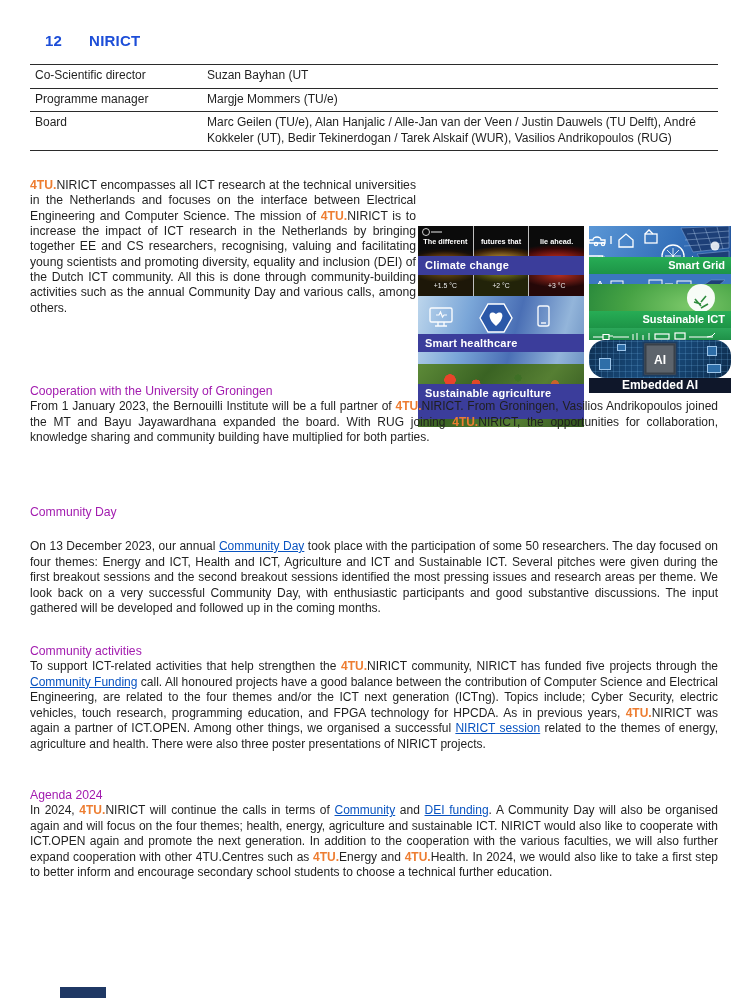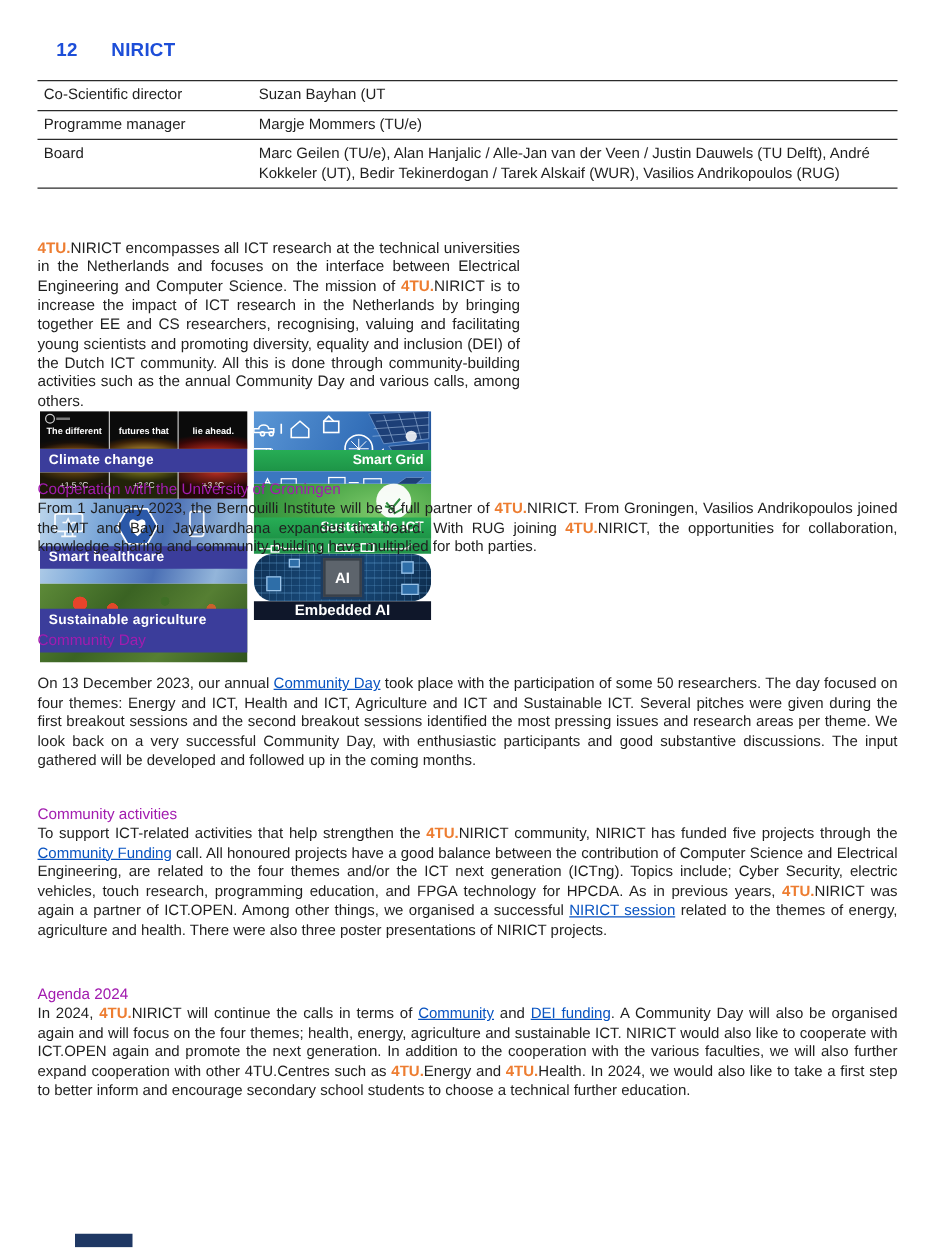--- a/index.html
+++ b/index.html
@@ -17,39 +17,39 @@
   
   .info-table {
     position:absolute; top:64px; left:30px; width:688px;
     border-top:1.2px solid #2b2b2b; font-size:12px;
   }
   .itr { display:flex; border-bottom:1.2px solid #2b2b2b; padding:3px 0 4px; }
   .itl { width:172px; padding-left:5px; flex:none; }
   .itv { flex:1; padding-right:10px; line-height:15.5px; }
 
   
-  .intro-row { position:absolute; top:191px; left:30px; width:704px; display:flex;flex-direction:column; }
+  .intro-row { position:absolute; top:178px; left:30px; width:704px; display:flex; }
   .intro-text { width:386px; font-size:12.2px; line-height:15.35px; text-align:justify; }
   .collages { display:flex; margin-left:2px; gap:5px; }
 
   .brand { color:#ed7d31; font-weight:bold; }
   .link  { color:#0853c1; text-decoration:underline; cursor:pointer; }
 
   
   .sec { position:absolute; left:30px; width:688px; }
   .sec-head { color:#a21caf; font-size:12.2px; margin:0 0 1px 0; }
   .sec-body { font-size:12px; line-height:15.6px; text-align:justify; }
   .sec-groningen { top:384px; }
   .sec-cd-head   { top:505px; }
   .sec-cd-body   { top:539px; }
   .sec-act       { top:644px; }
   .sec-agenda    { top:788px; }
 
   
-  .collage { flex:none; overflow:hidden; }
+  .collage { flex:none; overflow:hidden;margin-top:48px; }
   .collage-left { width:166px; height:201px; }
   .cl-tiles { display:flex; gap:1px; background:#bfbfbf; height:30px; }
   .cl-tile { flex:1; position:relative; color:#fff; font-weight:bold; font-size:7.3px;
              text-align:center; padding-top:11px; box-sizing:border-box; }
   .cl-tile.t1 { background:radial-gradient(55px 16px at 50% 115%, rgba(255,145,20,.65), rgba(60,25,0,.25) 60%, transparent 78%), #0b0b0b; }
   .cl-tile.t2 { background:radial-gradient(55px 18px at 50% 115%, rgba(255,200,70,.85), rgba(140,70,0,.35) 60%, transparent 78%), #0b0b0b; }
   .cl-tile.t3 { background:radial-gradient(62px 20px at 50% 115%, rgba(255,55,35,.85), rgba(120,0,0,.4) 60%, transparent 80%), #0b0b0b; }
   .cl-watermark { position:absolute; top:2px; left:4px; width:6px; height:6px;
                   border:1px solid rgba(255,255,255,.8); border-radius:50%; }
   .cl-watermark::after { content:""; position:absolute; left:8px; top:1.5px; width:11px; height:2.5px;

